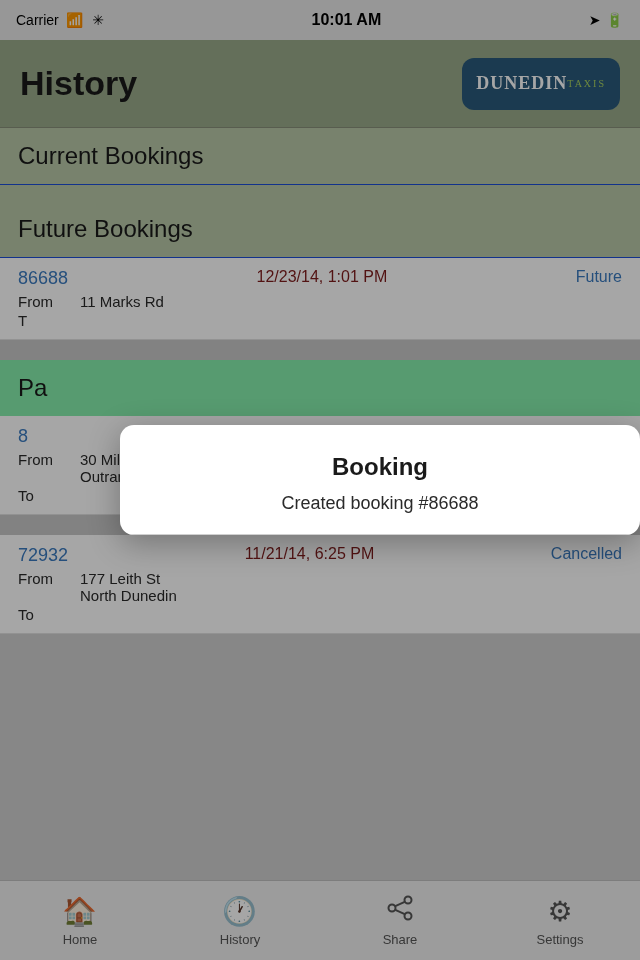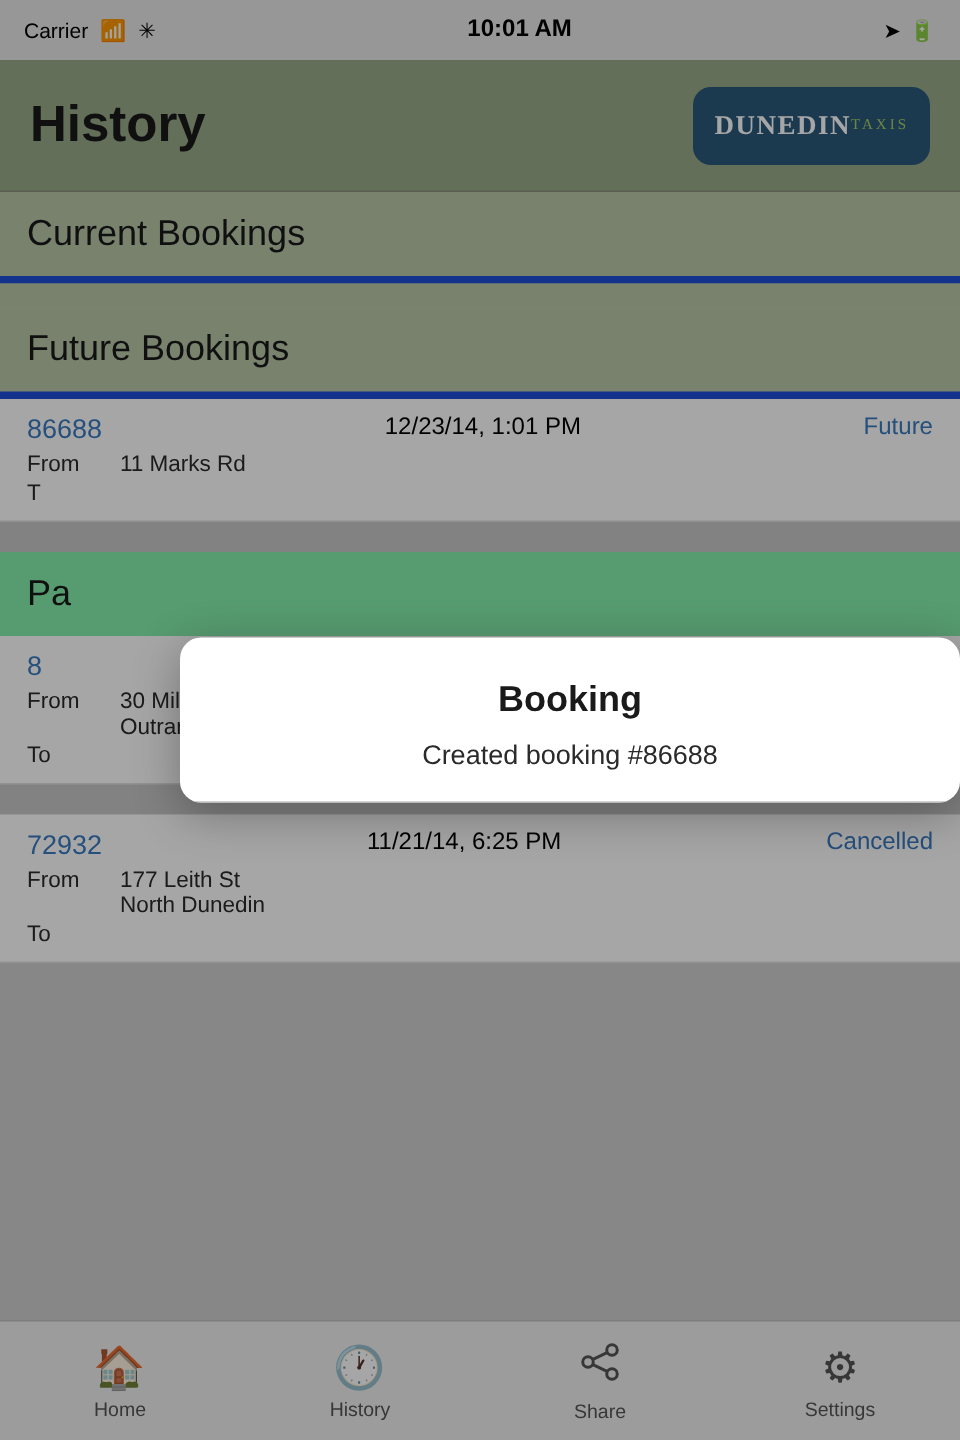--- a/index.html
+++ b/index.html
@@ -79,21 +79,21 @@
       position: relative;
     }
 
     
     .section-header {
       background: #b8c8a8;
       padding: 14px 18px;
       font-size: 24px;
       font-weight: 400;
       color: #1a1a1a;
-      border-bottom: 5px solid #1d4ed8;
+      border-bottom: 1px solid #1d4ed8;
     }
     .section-header-gap {
       height: 16px;
       background: #b8c8a8;
     }
     .booking-row {
       background: white;
       padding: 10px 18px;
       border-bottom: 1px solid #e0e0e0;
     }
@@ -101,21 +101,21 @@
       display: flex;
       justify-content: space-between;
       align-items: flex-start;
       margin-bottom: 4px;
     }
     .booking-id {
       color: #3a7abf;
       font-size: 18px;
     }
     .booking-date {
-      color: #000000;
+      color: #7f1d1d;
       font-size: 16px;
     }
     .booking-status {
       color: #3a7abf;
       font-size: 16px;
     }
     .booking-detail {
       display: flex;
       gap: 12px;
       color: #2a2a2a;

